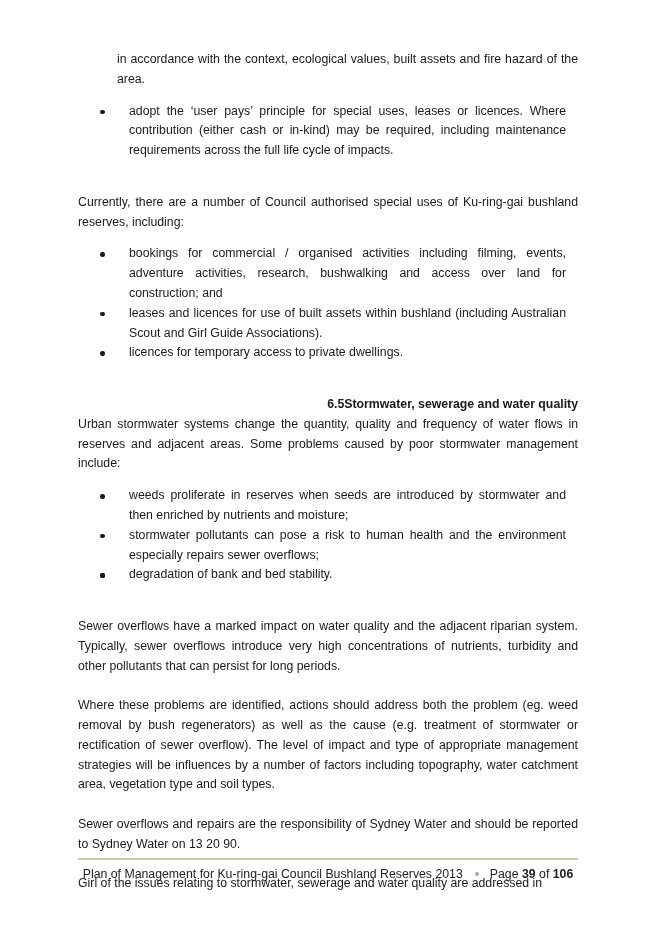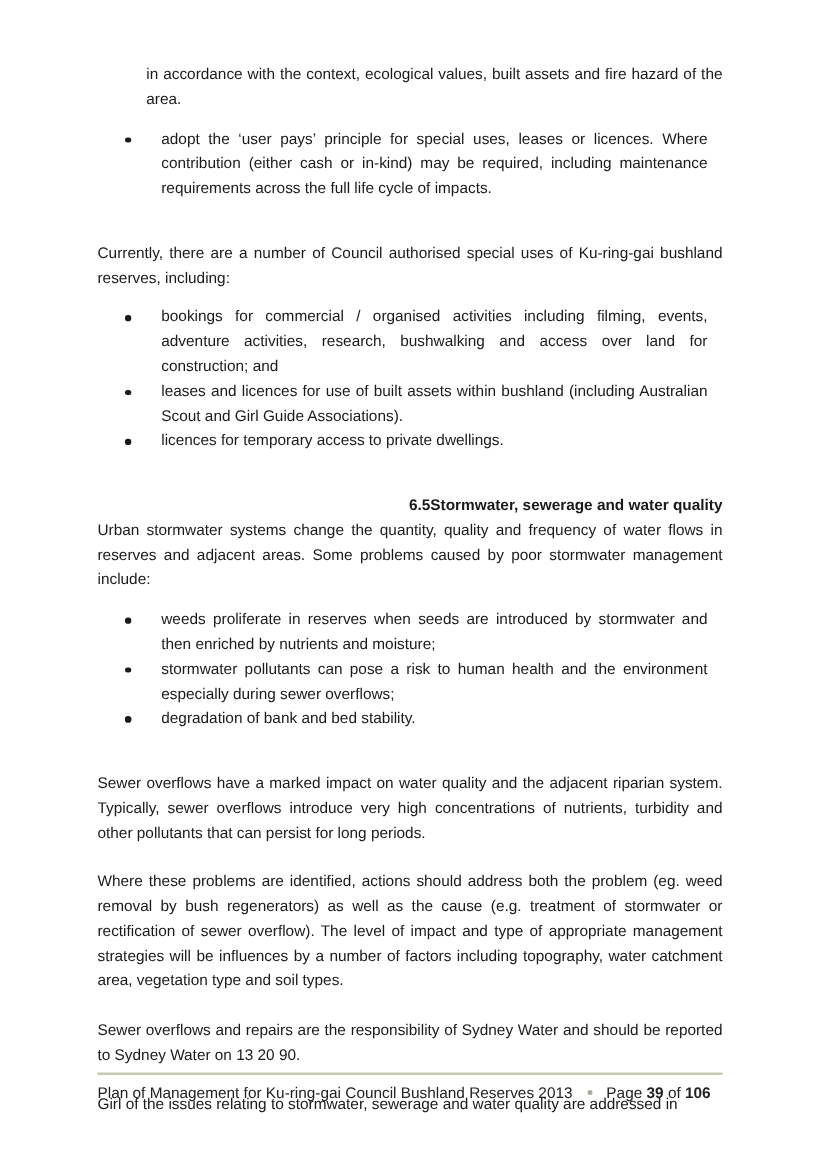--- a/index.html
+++ b/index.html
@@ -78,21 +78,21 @@
       background: #c7c9b0;
     }
     .footer {
       position: absolute;
       left: 78px;
       top: 866px;
       width: 500px;
       font-size: 12.3px;
       line-height: 16px;
       color: #222222;
-      text-align: left;
+      text-align: center;
       white-space: nowrap;
     }
     .footer .sep {
       display: inline-block;
       width: 4px;
       height: 4px;
       border-radius: 50%;
       background: #a9ab9a;
       vertical-align: middle;
       margin: 0 11px 0 12px;
@@ -142,21 +142,21 @@
       <span class="num">6.5</span><span>Stormwater, sewerage and water quality</span>
     </h2>
     <p>Urban stormwater systems change the quantity, quality and frequency of water flows in reserves and adjacent areas. Some problems caused by poor stormwater management include:</p>
     <ul class="bullets">
       <li>
         <span class="bullet"></span>
         <span>weeds proliferate in reserves when seeds are introduced by stormwater and then enriched by nutrients and moisture;</span>
       </li>
       <li>
         <span class="bullet"></span>
-        <span>stormwater pollutants can pose a risk to human health and the environment especially during sewer overflows;</span>
+        <span>stormwater pollutants can pose a risk to human health and the environment especially repairs sewer overflows;</span>
       </li>
       <li>
         <span class="bullet"></span>
       </li>
       <li>
         <span class="bullet"></span>
         <span>degradation of bank and bed stability.</span>
       </li>
     </ul>
 

